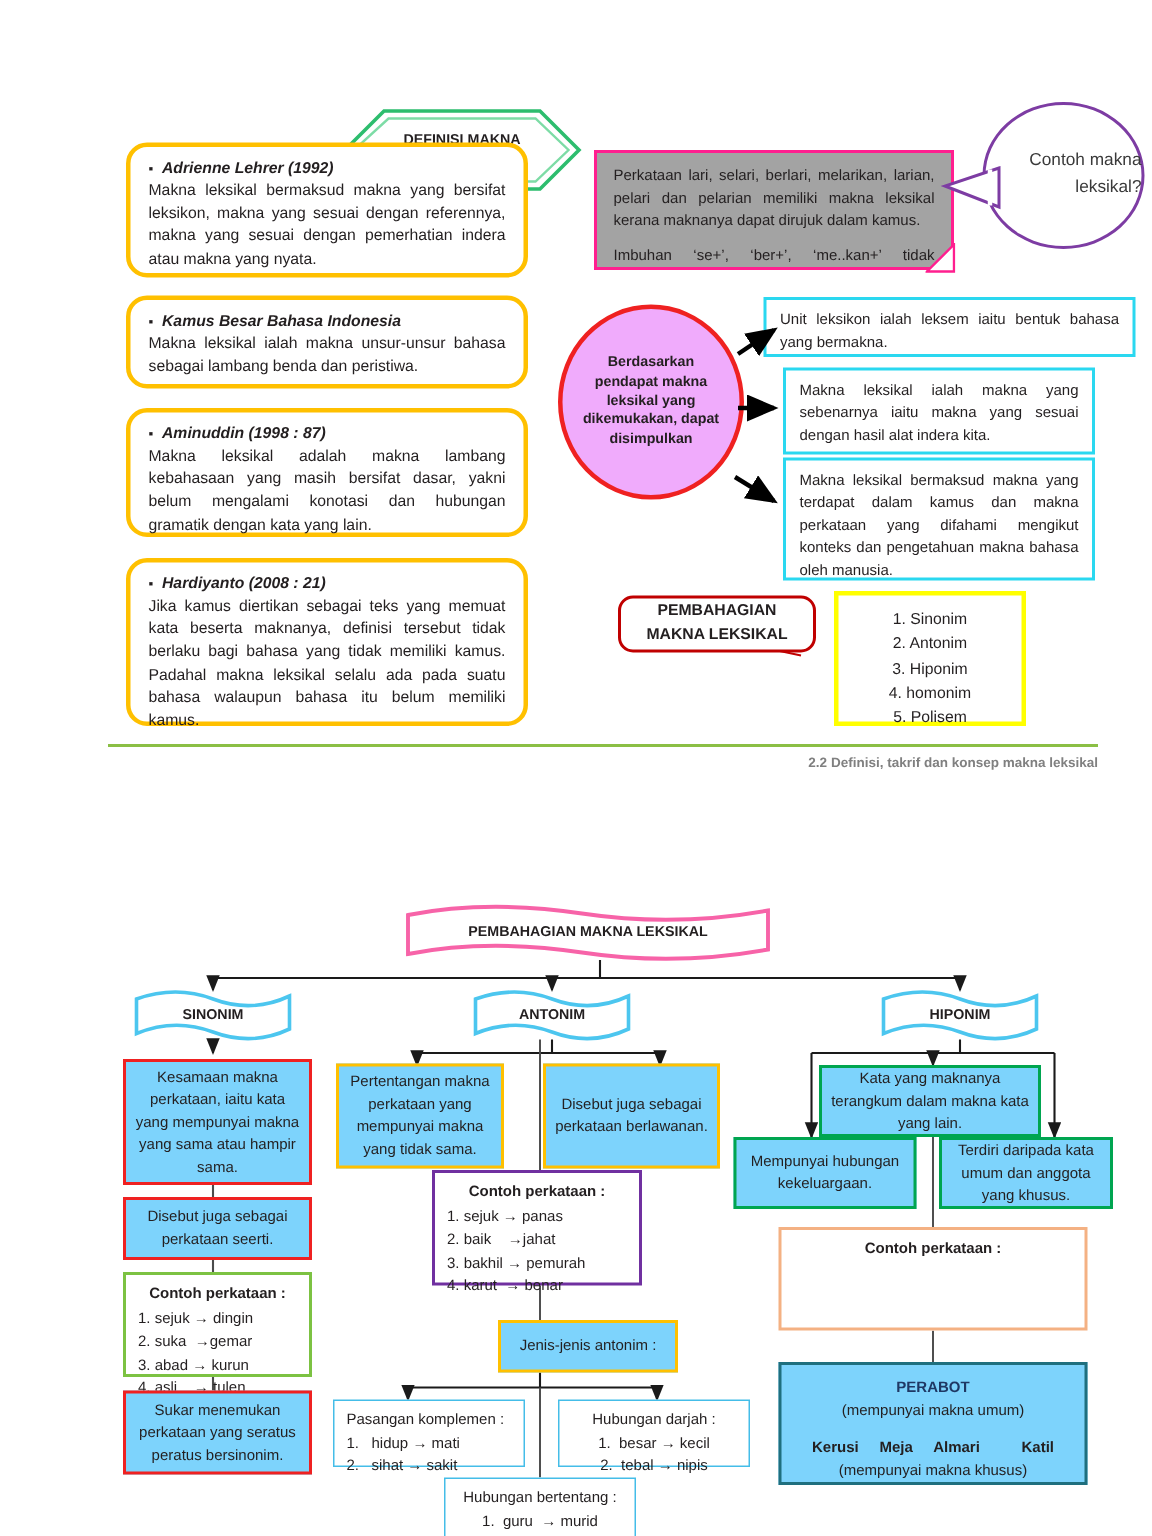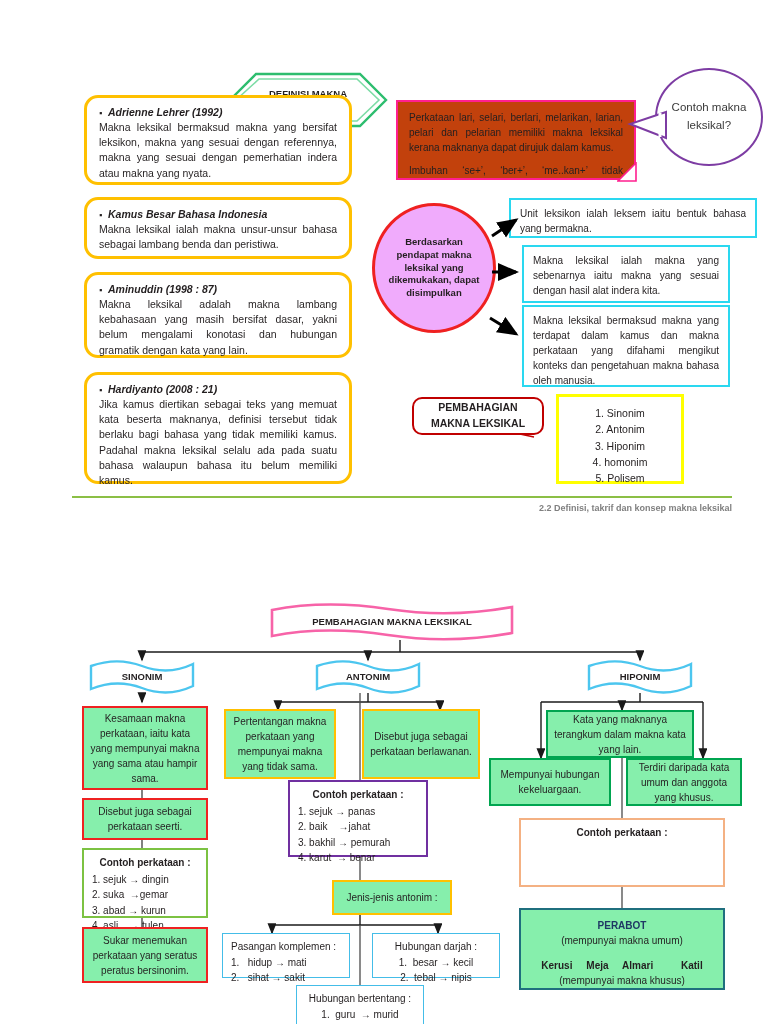--- a/index.html
+++ b/index.html
@@ -25,28 +25,28 @@
 
   .hexwrap{width:160px;height:56px;}
   .hexsvg{position:absolute;left:0;top:0;}
   .hextext{
     position:absolute;left:0;top:0;width:100%;height:100%;
     display:flex;align-items:center;justify-content:center;
     font-size:9.5px;font-weight:bold;text-align:center;line-height:1.25;
   }
 
   .pinkbox{
-    border:2px solid #ff1f8f;background:#c2410c;padding:8px 11px;
+    border:2px solid #ff1f8f;background:#a3a3a3;padding:8px 11px;
   }
   .pinkbox p{margin:0 0 8px 0;font-size:10px;line-height:1.5;text-align:justify;}
   .pinkbox p:last-child{margin-bottom:0;}
 
   .bubble{
     border:2px solid #7d3ca3;border-radius:50%;background:#fff;
-    display:flex;align-items:center;justify-content:center;text-align:center;
+    display:flex;align-items:center;justify-content:center;text-align:right;
     font-size:11.5px;line-height:1.55;color:#3a3a3a;
   }
 
   .redoval{
     border:3px solid #ef2121;background:#f0abfc;
     border-radius:50% 50% 50% 50%/50% 50% 50% 50%;
     display:flex;align-items:center;justify-content:center;text-align:center;
     font-size:9.5px;font-weight:bold;line-height:1.35;
   }
 
@@ -71,21 +71,21 @@
   .footnote{font-size:9px;font-weight:bold;color:#808080;text-align:right;}
 
   
   .ribbon{position:absolute;}
   .ribbon .rtext{
     position:absolute;left:0;top:0;width:100%;height:100%;
     display:flex;align-items:center;justify-content:center;
     font-size:9.5px;font-weight:bold;text-align:center;
   }
   .nodebox{
-    position:absolute;box-sizing:border-box;background:#86efac;
+    position:absolute;box-sizing:border-box;background:#7dd3fc;
     display:flex;flex-direction:column;align-items:center;justify-content:center;
     text-align:center;font-size:10px;line-height:1.5;padding:5px 6px;
   }
   .listbox{
     position:absolute;box-sizing:border-box;background:#fff;
     font-size:10px;line-height:1.55;padding:5px 8px;
   }
   .listbox .t{font-weight:bold;text-align:center;margin-bottom:1px;}
   .listbox ol{margin:0;padding:0;list-style:none;}
   .listbox li{white-space:pre;}

